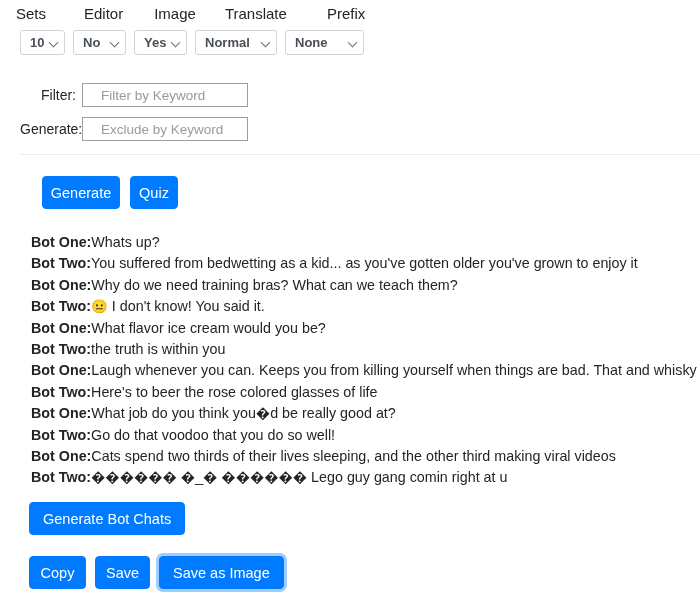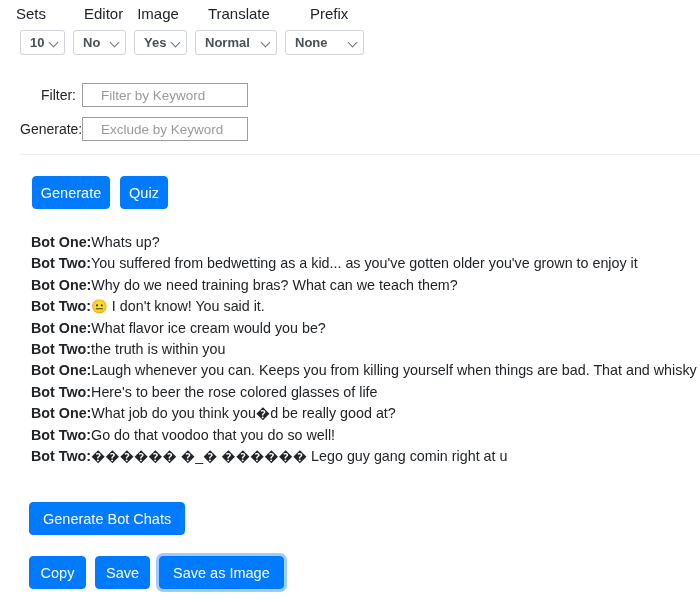--- a/index.html
+++ b/index.html
@@ -21,21 +21,21 @@
   }
   .menu-item {
     font-size: 15px;
     color: #212529;
     padding: 0 0;
     cursor: pointer;
     white-space: nowrap;
   }
   .menu-item:nth-child(1) { margin-left: 16px; }
   .menu-item:nth-child(2) { margin-left: 38px; }
-  .menu-item:nth-child(3) { margin-left: 14px; }
+  .menu-item:nth-child(3) { margin-left: 31px; }
   .menu-item:nth-child(4) { margin-left: 29px; }
   .menu-item:nth-child(5) { margin-left: 40px; }
 
   
   .select-row {
     position: absolute; left: 20px; top: 30px;
     display: flex; align-items: center; gap: 8px; font-weight: bold;
   }
   .sel {
     position: relative;
@@ -113,21 +113,21 @@
     font-size: 14.5px;
     cursor: pointer;
     padding: 0 12px;
     height: 33px;
     white-space: nowrap;
   }
   .btn-focus {
     box-shadow: 0 0 0 3px rgba(0,123,255,0.38);
   }
   .gen-row {
-    position: absolute; left: 32px; top: 176px;
+    position: absolute; left: 42px; top: 176px;
     display: flex; align-items: center; gap: 10px;
   }
   .gen-row .btn { height: 33px; }
   .btn-generate { width: 78px; }
   .btn-quiz { width: 48px; }
 
   
   .chat {
     position: absolute; left: 31px; top: 232px;
     width: 660px;
@@ -213,20 +213,21 @@
       <div class="chat-line"><span class="chat-who">Bot One:</span><span>Whats up?</span></div>
       <div class="chat-line"><span class="chat-who">Bot Two:</span><span>You suffered from bedwetting as a kid... as you've gotten older you've grown to enjoy it</span></div>
       <div class="chat-line"><span class="chat-who">Bot One:</span><span>Why do we need training bras? What can we teach them?</span></div>
       <div class="chat-line"><span class="chat-who">Bot Two:</span><span class="emoji">😐</span><span> I don't know! You said it.</span></div>
       <div class="chat-line"><span class="chat-who">Bot One:</span><span>What flavor ice cream would you be?</span></div>
       <div class="chat-line"><span class="chat-who">Bot Two:</span><span>the truth is within you</span></div>
       <div class="chat-line"><span class="chat-who">Bot One:</span><span>Laugh whenever you can. Keeps you from killing yourself when things are bad. That and whisky</span></div>
       <div class="chat-line"><span class="chat-who">Bot Two:</span><span>Here's to beer the rose colored glasses of life</span></div>
       <div class="chat-line"><span class="chat-who">Bot One:</span><span>What job do you think you�d be really good at?</span></div>
       <div class="chat-line"><span class="chat-who">Bot Two:</span><span>Go do that voodoo that you do so well!</span></div>
+      <div class="chat-line"><span class="chat-who">Bot One:</span><span>Cats spend two thirds of their lives sleeping, and the other third making viral videos</span></div>
       <div class="chat-line"><span class="chat-who">Bot Two:</span><span>������ �_� ������ Lego guy gang comin right at u</span></div>
     </div>
 
   <div class="gen-chats-row">
     <button class="btn btn-gen-chats">Generate Bot Chats</button>
   </div>
 
   <div class="save-row">
     <button class="btn btn-copy">Copy</button>
     <button class="btn btn-save">Save</button>

